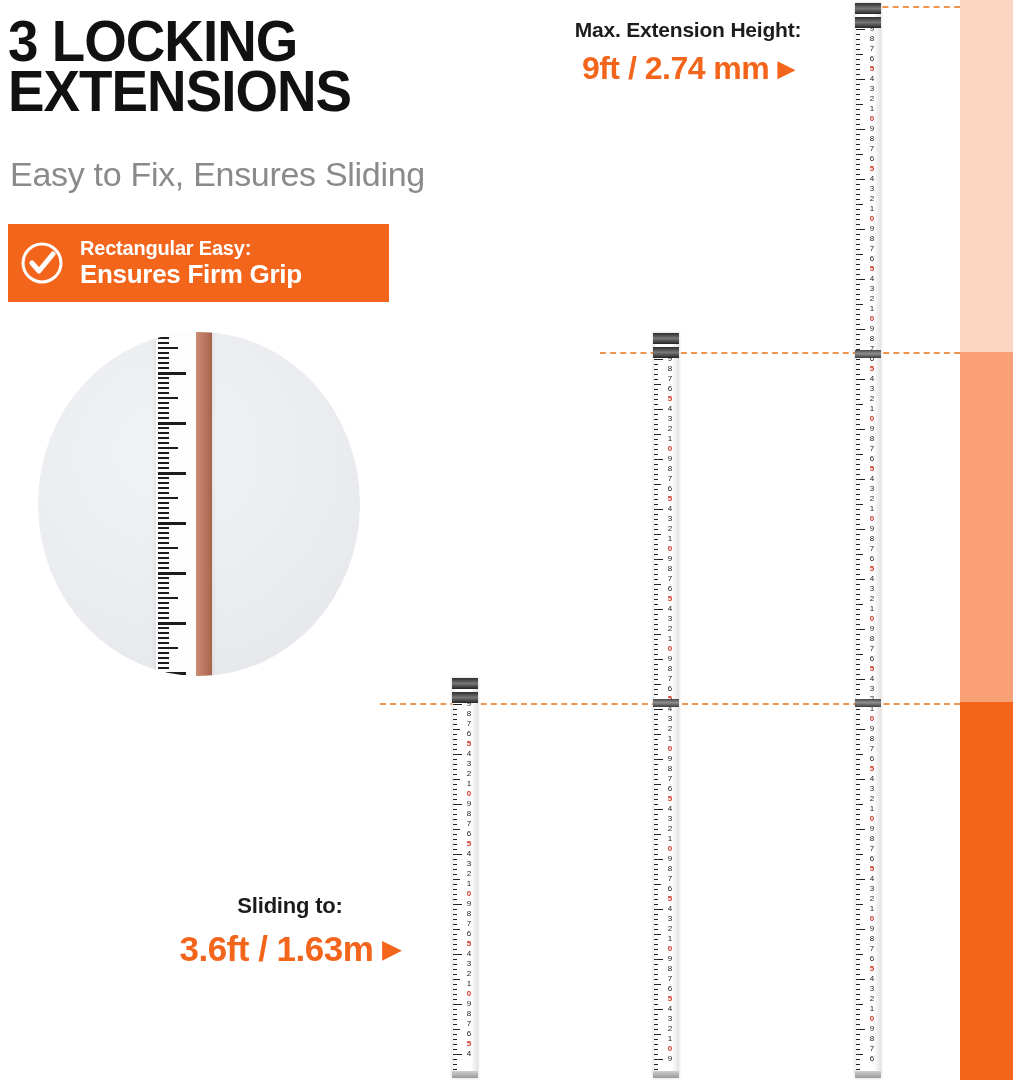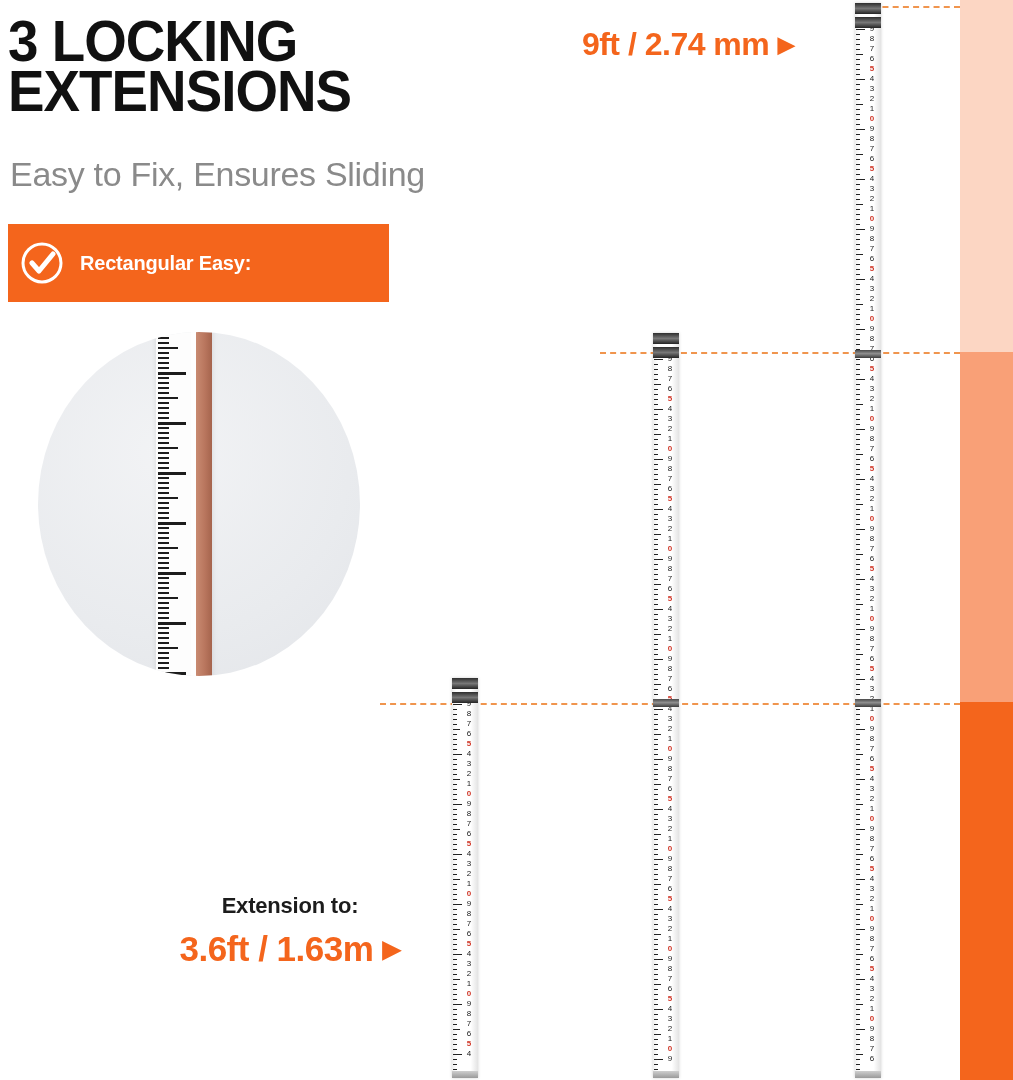--- a/index.html
+++ b/index.html
@@ -318,20 +318,21 @@
 
   <div class="badge">
     <span class="badge-check">
       <svg width="44" height="44" viewBox="0 0 44 44">
         <circle cx="22" cy="22" r="19" fill="none" stroke="#ffffff" stroke-width="3"></circle>
         <path d="M12 22 L19 30 L33 13" fill="none" stroke="#ffffff" stroke-width="5" stroke-linecap="round" stroke-linejoin="round"></path>
       </svg>
     </span>
     <span class="badge-text">
       <div class="t1">Rectangular Easy:</div>
+      <div class="t2">Ensures Firm Grip</div>
     </span>
   </div>
 
   <div class="grip-circle">
     <div class="grip-ruler">
       <div class="grip-ticks" id="gripTicks">
           <i style="top: 10px; width: 11px;"></i>
           <i style="top: 15px; width: 11px;"></i>
           <i style="top: 20px; width: 11px;"></i>
           <i style="top: 25px; width: 20px;"></i>
@@ -412,28 +413,29 @@
           <span style="top: 306px;">7</span>
           <span class="red" style="top: 344px;">2</span>
         </div>
       <div class="edgewhite"></div>
       <div class="edge"></div>
     </div>
 
   </div>
 
   <div class="ann-top">
+    <div class="lbl">Max. Extension Height:</div>
     <div class="val">
       <span>9ft / 2.74 mm</span>
       <span class="arrow">▶</span>
     </div>
   </div>
 
   <div class="ann-bot">
-    <div class="lbl">Extension to:</div>
+    <div class="lbl">Sliding to:</div>
     <div class="val">
       <span>3.6ft / 1.63m</span>
       <span class="arrow">▶</span>
     </div>
   </div>
 
   <div class="rod" id="rod1" style="left:452px; top:678px; width:26px; height:400px;">
     <div class="face"></div>
     <div class="tickcol">
         <i style="top: 26px; width: 9px;"></i>

